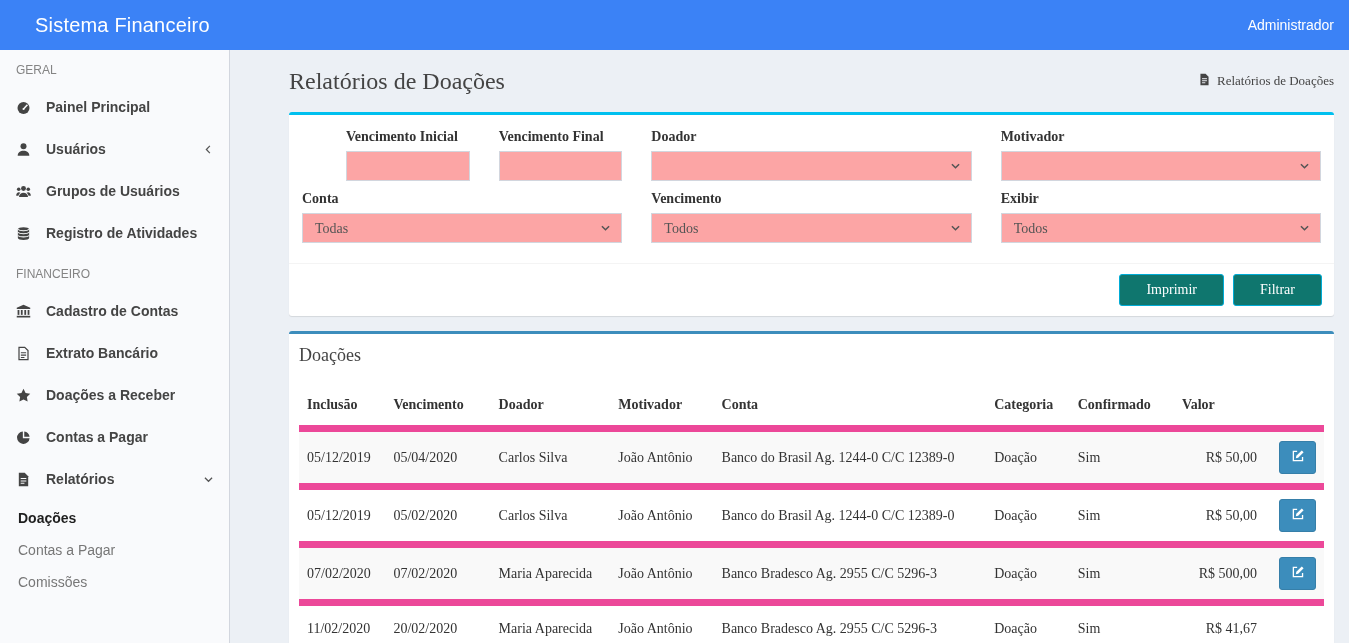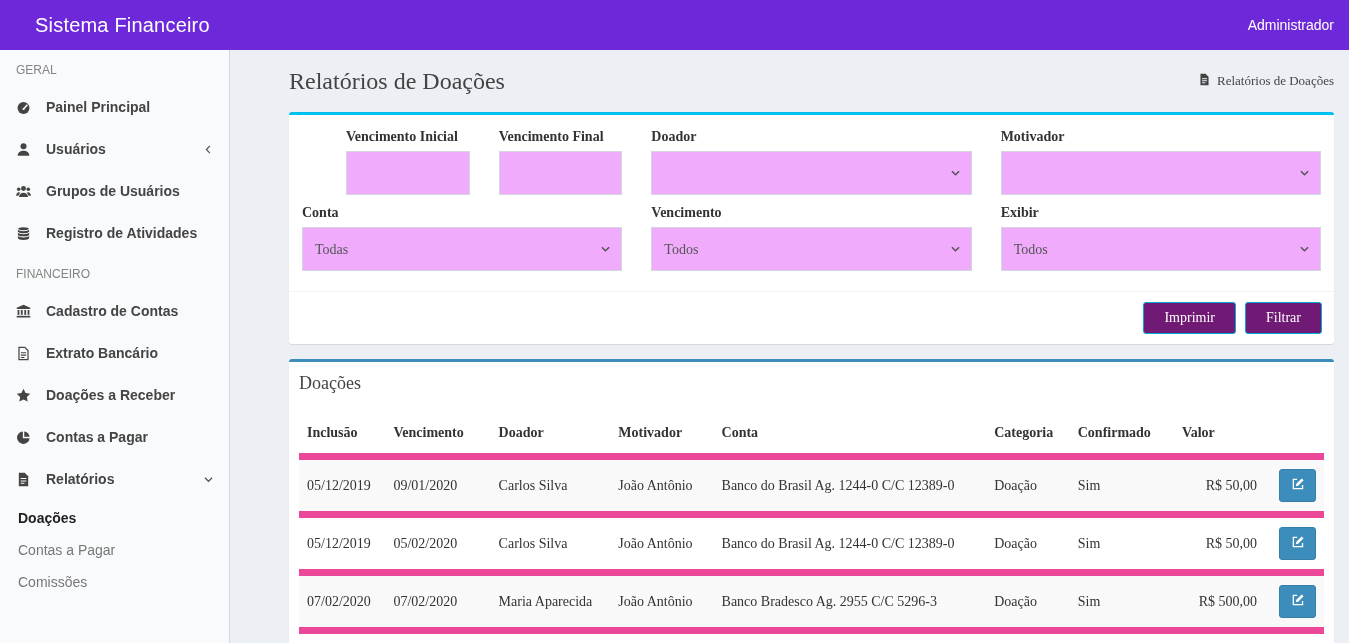--- a/index.html
+++ b/index.html
@@ -6,21 +6,21 @@
   * { box-sizing: border-box; }
   html,body { margin:0; padding:0; }
   body {
     width:1349px; height:643px; overflow:hidden;
     font-family:"Liberation Sans", sans-serif;
     background:#ecf0f5; color:#333;
   }
 
   
   .topbar {
-    height:50px; background:#6d28d9;
+    height:50px; background:#3b82f6;
     display:flex; align-items:center; justify-content:space-between;
     padding:0 15px 0 35px;
   }
   .brand { color:#fff; font-size:20px; letter-spacing:.2px; }
   .user-menu { color:#fff; font-size:14px; cursor:pointer; }
 
   
   .layout { display:flex; height:593px;gap:44px; }
   .sidebar {
     width:230px; flex:none; background:#f9fafc;
@@ -82,35 +82,35 @@
   
   .filter-grid { display:flex; gap:29px; padding:4px 3px 0; }
   .fcol { flex:1; min-width:0; }
   .fpair { display:flex; gap:29px;padding-left:44px; }
   .fpair .fgroup { flex:1; }
   .fgroup { margin-bottom:10px; }
   .flabel {
     display:block; font-size:14px; font-weight:700; color:#333; margin-bottom:6px;
   }
   .form-control {
-    width:100%; height:44px; border:1px solid #d2d6de; border-radius:0;
-    background:#f0abfc; color:#555; font-size:14px; font-family:inherit;
+    width:100%; height:30px; border:1px solid #d2d6de; border-radius:0;
+    background:#fca5a5; color:#555; font-size:14px; font-family:inherit;
     padding:6px 12px; outline:none;
   }
   select.form-control { appearance:none; -webkit-appearance:none; padding-right:30px; }
   .selwrap { position:relative; }
   .sel-caret {
     position:absolute; right:11px; top:50%; transform:translateY(-50%);
     pointer-events:none; color:#555; display:flex;
   }
   .sel-caret svg { width:11px; height:11px; }
 
   .btn-info {
-    background:#701a75; border:1px solid #00acd6; color:#fff;
-    font-size:14px; font-family:inherit; padding:7px 20px;
+    background:#0f766e; border:1px solid #00acd6; color:#fff;
+    font-size:14px; font-family:inherit; padding:7px 26px;
     border-radius:3px; cursor:pointer;
   }
 
   
   .table { width:100%; border-collapse:collapse; font-size:14px; color:#333; }
   .table th {
     text-align:left; font-weight:700; padding:10px 8px 12px;
     border-bottom:2px solid #15803d; white-space:nowrap;
   }
   .table td { padding:15px 8px; border-top:7px solid #ec4899; white-space:nowrap; }
@@ -393,21 +393,21 @@
               <th class="c-conta">Conta</th>
               <th class="c-categoria">Categoria</th>
               <th class="c-confirmado">Confirmado</th>
               <th class="c-valor">Valor</th>
               <th class="c-action"></th>
             </tr>
           </thead>
           <tbody>
             <tr>
               <td class="c-inclusao">05/12/2019</td>
-              <td class="c-vencimento">09/01/2020</td>
+              <td class="c-vencimento">05/04/2020</td>
               <td class="c-doador">Carlos Silva</td>
               <td class="c-motivador">João Antônio</td>
               <td class="c-conta">Banco do Brasil Ag. 1244-0 C/C 12389-0</td>
               <td class="c-categoria">Doação</td>
               <td class="c-confirmado">Sim</td>
               <td class="c-valor">R$ 50,00</td>
               <td class="c-action">
                 <button class="btn-edit">
                   <span>
                     <svg viewBox="0 0 16 16">

